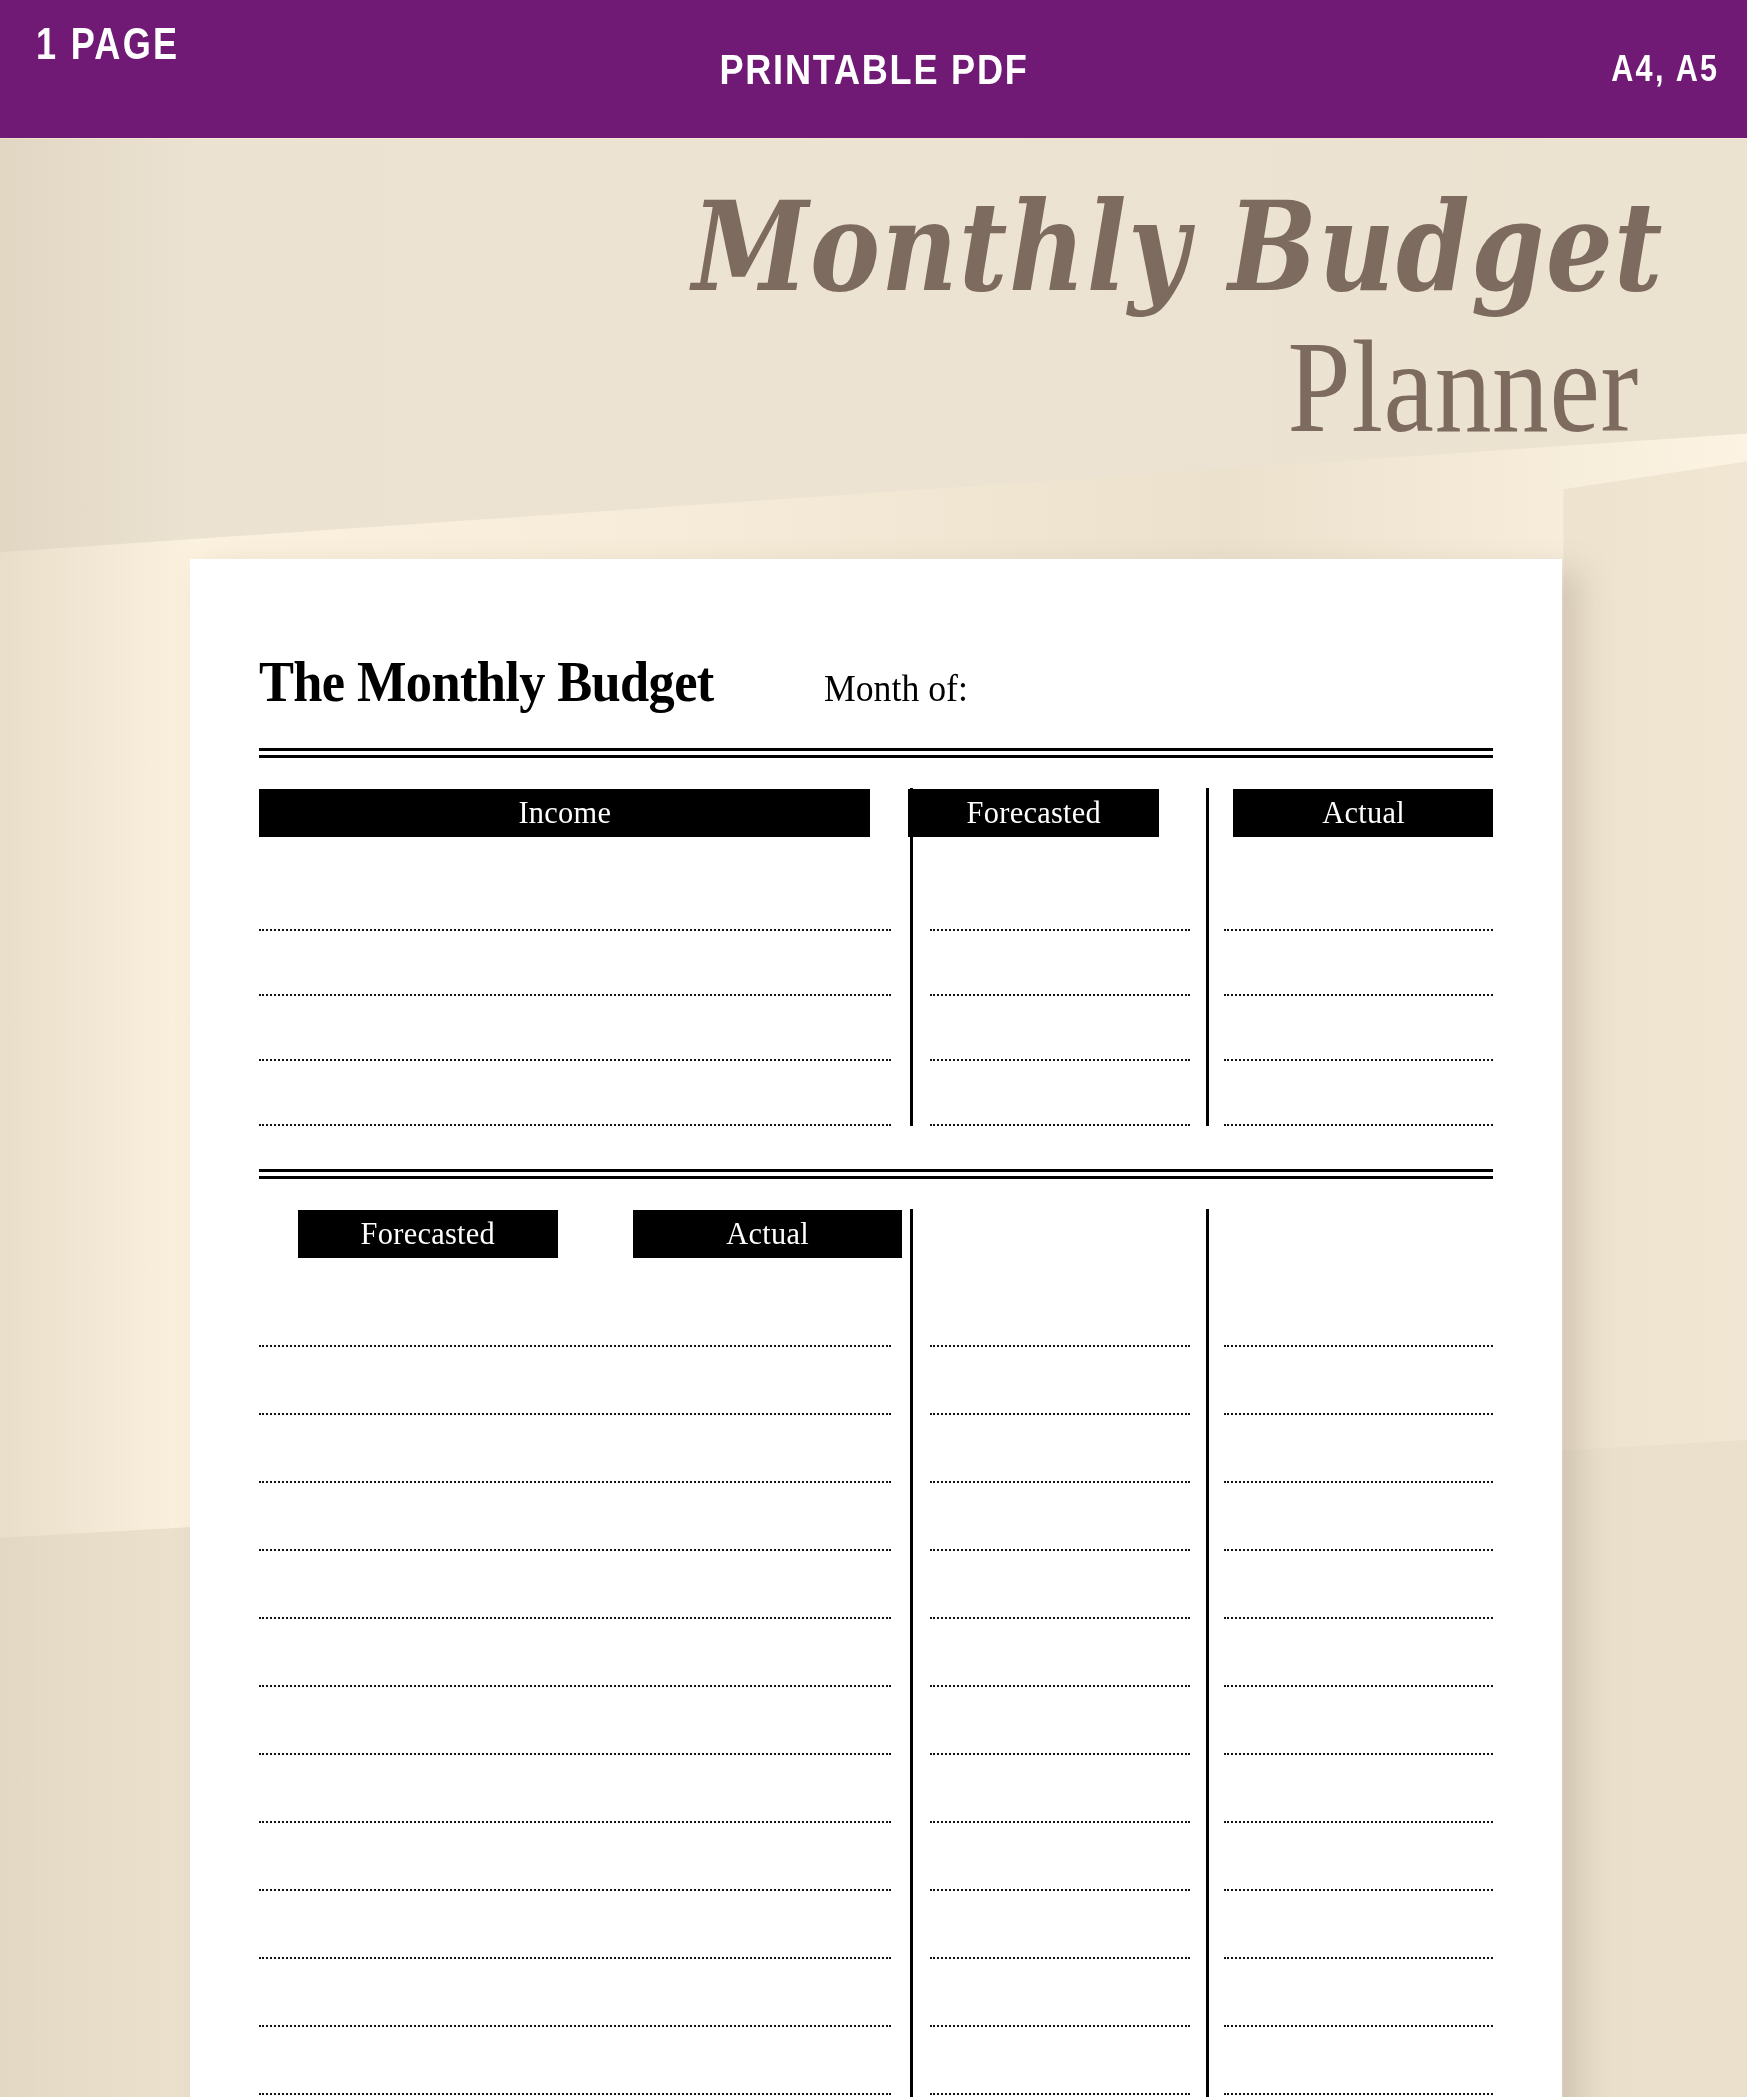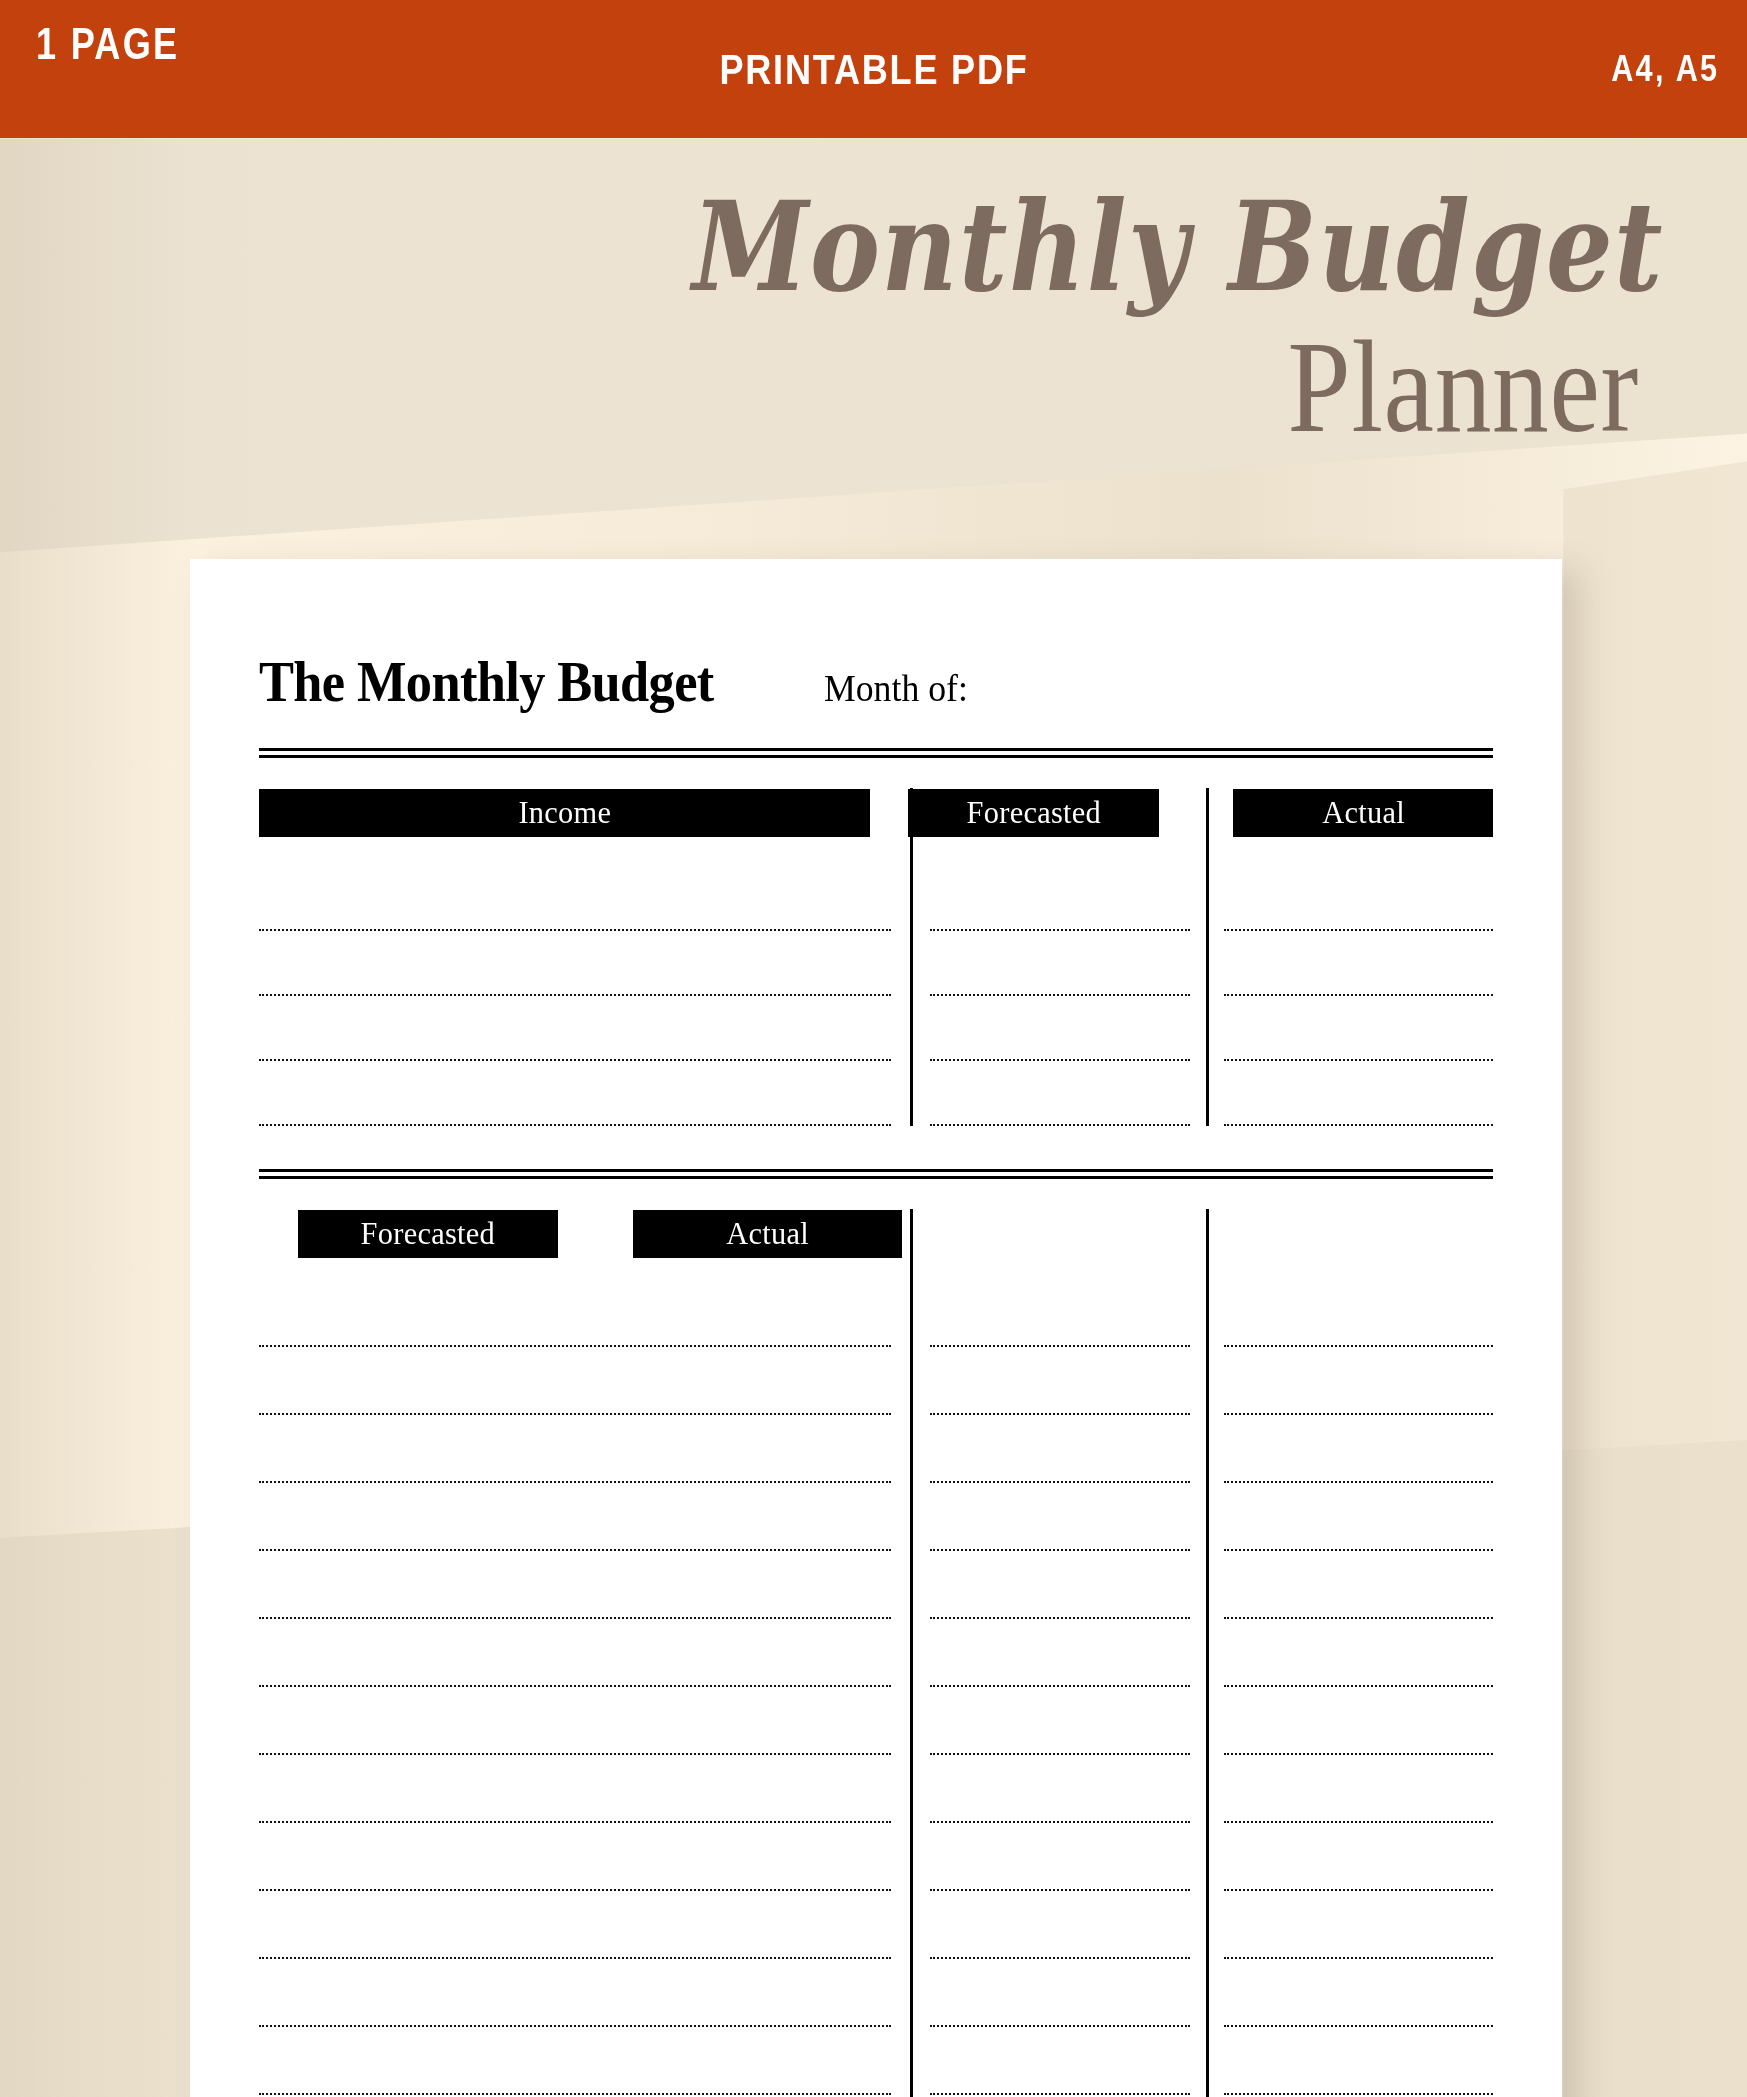--- a/index.html
+++ b/index.html
@@ -12,21 +12,21 @@
   }
 
   
   #bg { position: absolute; inset: 0; z-index: 0; overflow: hidden; }
   .bg-layer { position: absolute; left: 0; top: 0; width: 1748px; height: 2097px; }
 
   
   #banner {
     position: absolute; left: 0; top: 0;
     width: 1748px; height: 138px;
-    background: #c2410c;
+    background: #701a75;
     z-index: 5;
     display: flex; align-items: center;
     color: #ffffff;
   }
   .banner-left {
     position: absolute; left: 36px; top: 50%; transform: translateY(-50%);
     font-size: 44px; font-weight: 700;
     letter-spacing: 2.8px;
     font-family: "Liberation Sans", sans-serif;
     transform-origin: left center;

